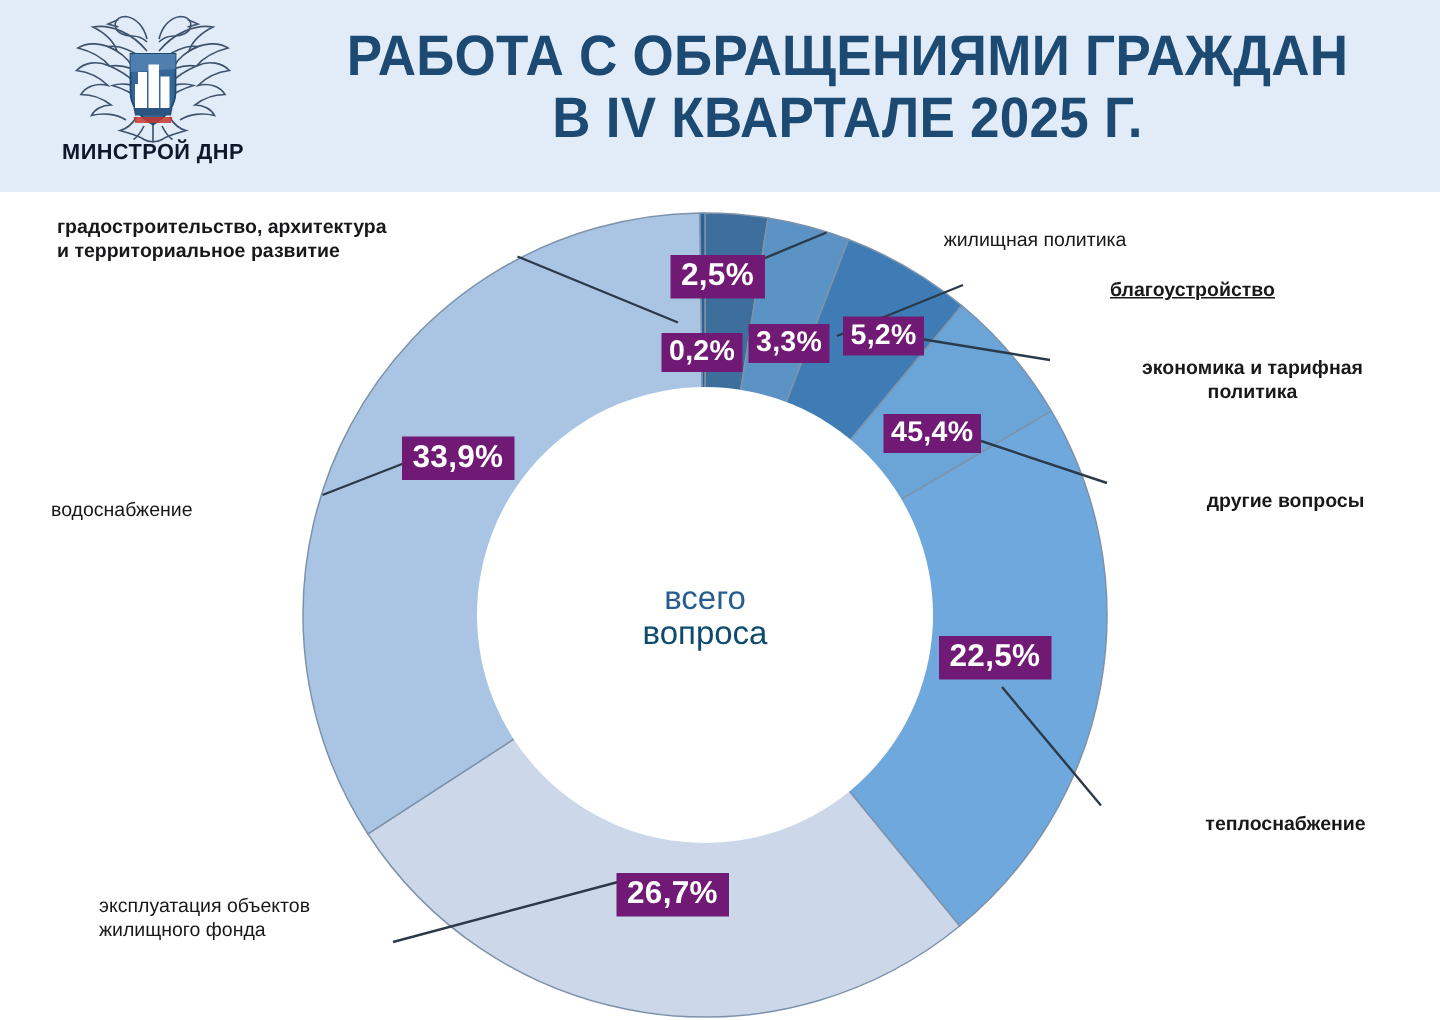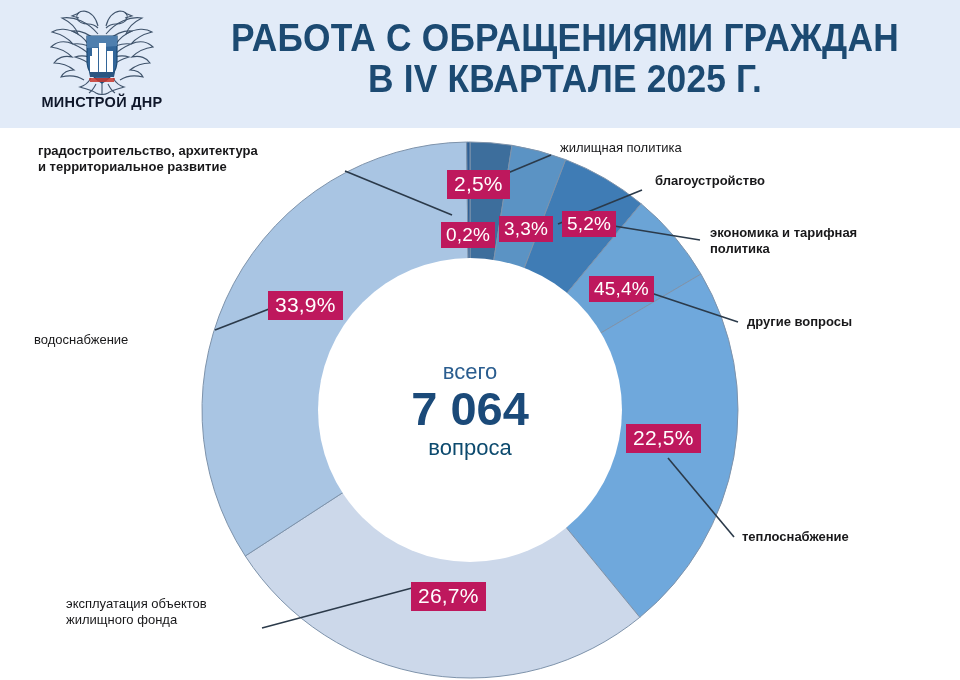--- a/index.html
+++ b/index.html
@@ -47,39 +47,39 @@
     display:flex;flex-direction:column;align-items:center;justify-content:center;
     pointer-events:none;color:#1d4e7e;
   }
   #center-small-top{font-size:22px;font-weight:normal;line-height:1;color:#2a5d8f;}
   #center-big{font-size:47px;font-weight:bold;line-height:1.12;letter-spacing:0px;color:#1b4a79;}
   #center-small-bot{font-size:22px;font-weight:normal;line-height:1;color:#0c4a6e;margin-top:1px;}
 
   
   .pct{
     position:absolute;
-    background:#be185d;color:#ffffff;
-    font-size:21px;font-weight:normal;
+    background:#701a75;color:#ffffff;
+    font-size:21px;font-weight:bold;
     padding:2px 7px 3px 7px;
     line-height:1.12;
     white-space:nowrap;
     letter-spacing:.2px;
   }
   .pct.small{font-size:19px;padding:2px 5px 3px 5px;}
 
   
   .lbl{
     position:absolute;
     color:#18181a;
     font-size:13px;
     line-height:1.2;
     white-space:pre-line;
     font-weight:normal;
   }
-  .lbl.r{text-align:left;}
+  .lbl.r{text-align:center;margin-top:12px;}
   .lbl.l{text-align:left;}
 
   
   #leaders{position:absolute;left:0;top:0;width:960px;height:680px;pointer-events:none;}
 </style>
 </head>
 <body>
 
 <div id="header">
 
@@ -147,21 +147,20 @@
           <path d="M 270 270 L 439.81 477.33 A 268 268 0 0 1 45.25 415.99 Z" fill="#ccd8ea" stroke="#7e93ab" stroke-width="1"></path>
           <path d="M 270 270 L 45.25 415.99 A 268 268 0 0 1 266.63 2.02 Z" fill="#a9c5e3" stroke="#7e93ab" stroke-width="1"></path>
           <path d="M 270 270 L 266.63 2.02 A 268 268 0 0 1 270.00 2.00 Z" fill="#2e5f94" stroke="#7e93ab" stroke-width="1"></path>
         </g>
       <circle cx="270" cy="270" r="152" fill="#ffffff"></circle>
     </svg>
   </div>
 
   <div id="center-text">
     <div id="center-small-top">всего</div>
-    <div id="center-big">7 064</div>
     <div id="center-small-bot">вопроса</div>
   </div>
 </div>
 
 <svg id="leaders" viewBox="0 0 960 680">
   <g stroke="#2b3a4a" stroke-width="1.6" fill="none">
     <path d="M345 171 L452 215"></path>
     <path d="M215 330 L292 300"></path>
     <path d="M262 628 L412 588"></path>
     <path d="M551 155 L498 177"></path>
@@ -180,17 +179,17 @@
 <div class="pct small" style="left:589px;top:276px;">45,4%</div>
 <div class="pct" style="left:626px;top:424px;">22,5%</div>
 <div class="pct" style="left:411px;top:582px;">26,7%</div>
 
 <div class="lbl l" style="left:38px;top:143px;width:360px;font-weight:bold;">градостроительство, архитектура
 и территориальное развитие</div>
 <div class="lbl l" style="left:34px;top:332px;width:200px;">водоснабжение</div>
 <div class="lbl l" style="left:30px;top:596px;width:250px;margin-left:36px;">эксплуатация объектов
 жилищного фонда</div>
 <div class="lbl r" style="left:560px;top:140px;width:260px;">жилищная политика</div>
-<div class="lbl r" style="left:655px;top:173px;width:250px;font-weight:bold;">благоустройство</div>
+<div class="lbl r" style="left:670px;top:173px;width:250px;font-weight:bold;text-decoration:underline;">благоустройство</div>
 <div class="lbl r" style="left:710px;top:225px;width:250px;font-weight:bold;">экономика и тарифная
 политика</div>
 <div class="lbl r" style="left:747px;top:314px;width:220px;font-weight:bold;">другие вопросы</div>
 <div class="lbl r" style="left:742px;top:529px;width:230px;font-weight:bold;">теплоснабжение</div>
 
 </body></html>

